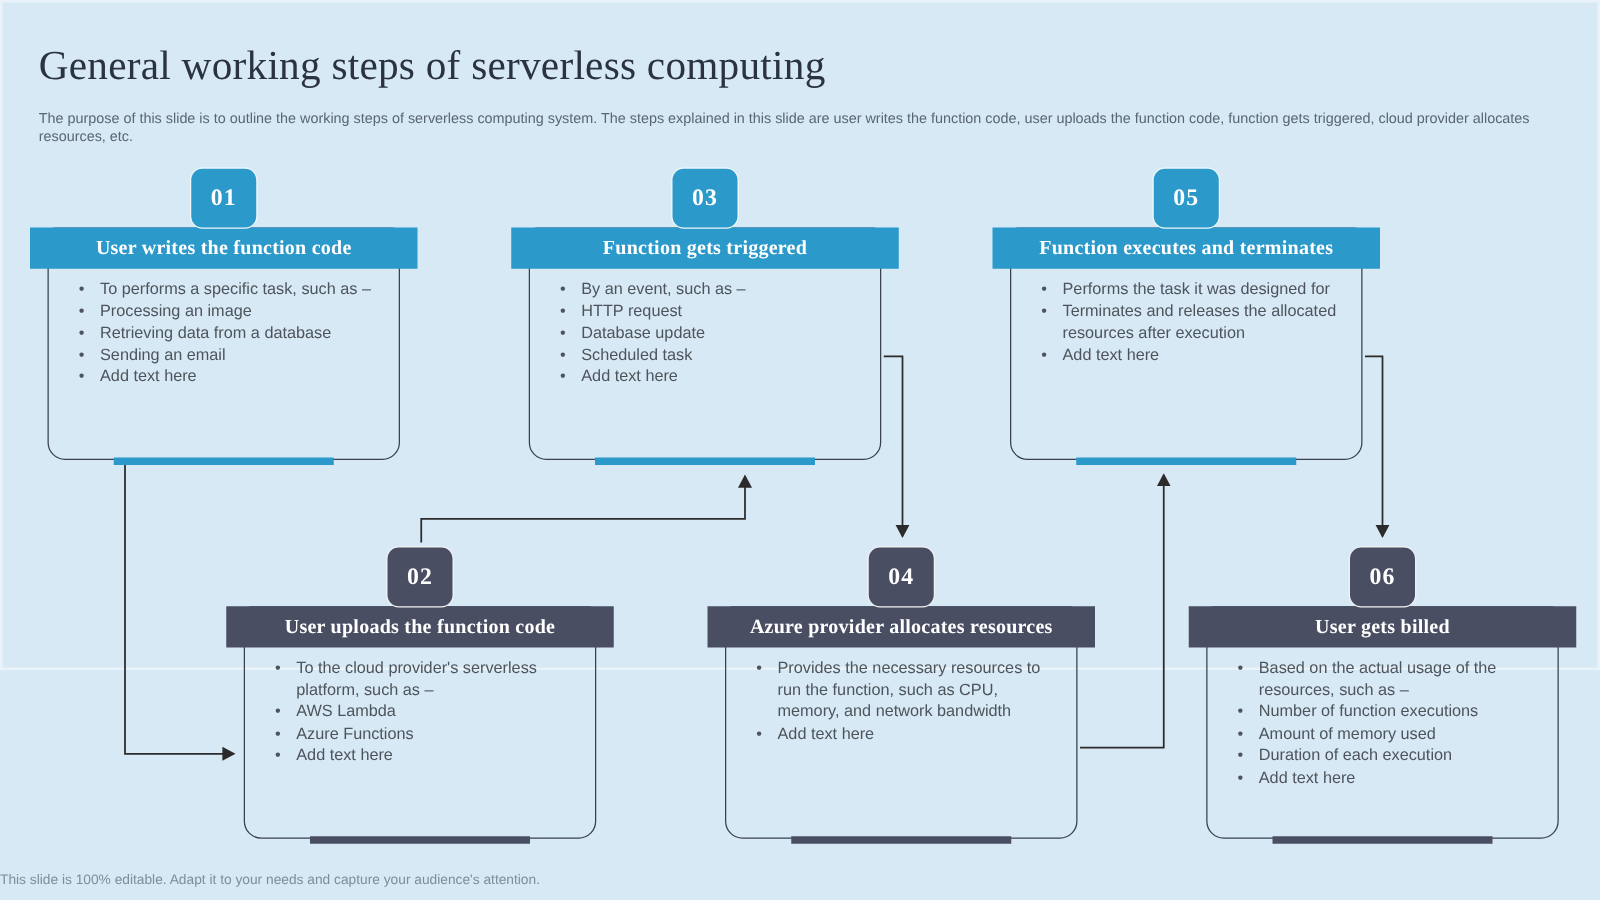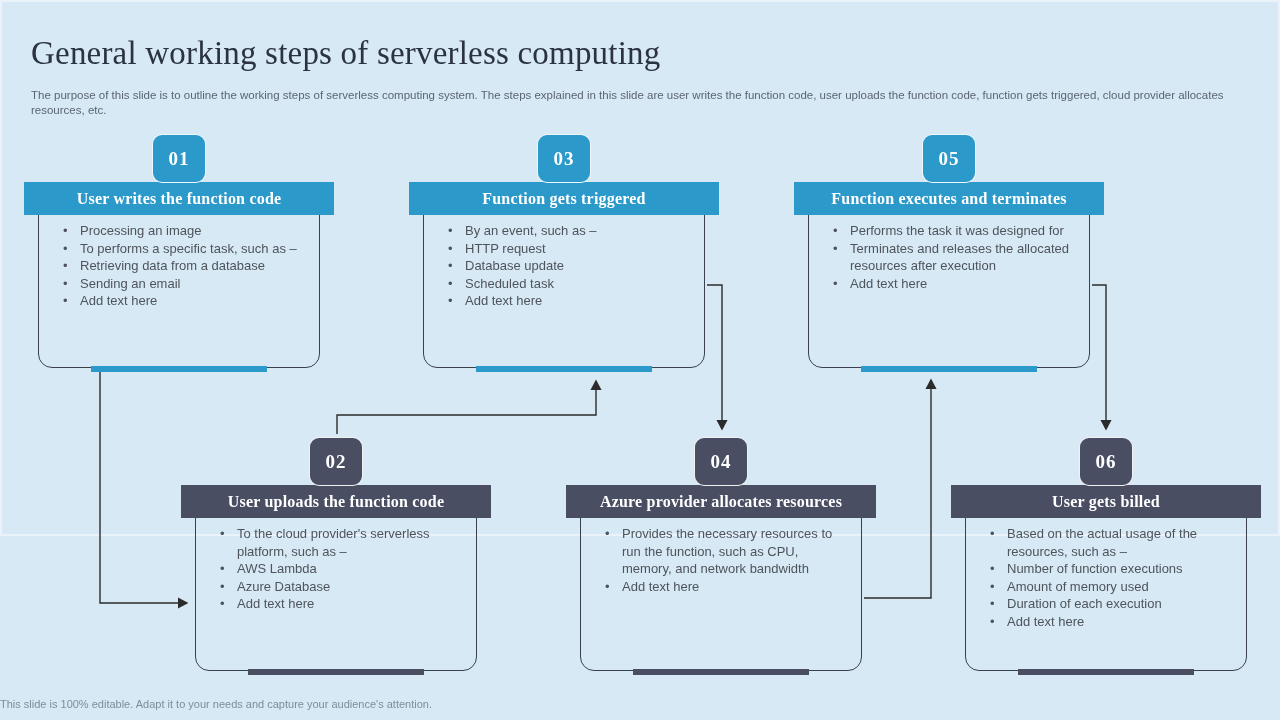--- a/index.html
+++ b/index.html
@@ -104,22 +104,22 @@
     <path class="wire" d="M707,285 L722,285 L722,429" marker-end="url(#ah)"></path>
     <path class="wire" d="M864,598 L931,598 L931,380" marker-end="url(#ah)"></path>
     <path class="wire" d="M1092,285 L1106,285 L1106,429" marker-end="url(#ah)"></path>
   </svg>
 
   <div class="step row-top c1 blue">
     <div class="body"></div>
     <div class="hdr">User writes the function code</div>
     <div class="badge">01</div>
     <ul>
+      <li>To performs a specific task, such as –</li>
       <li>Processing an image</li>
-      <li>To performs a specific task, such as –</li>
       <li>Retrieving data from a database</li>
       <li>Sending an email</li>
       <li>Add text here</li>
     </ul>
     <div class="bar"></div>
   </div>
 
   <div class="step row-top c3 blue">
     <div class="body"></div>
     <div class="hdr">Function gets triggered</div>
@@ -146,21 +146,21 @@
     <div class="bar"></div>
   </div>
 
   <div class="step row-bottom c2 dark">
     <div class="body"></div>
     <div class="hdr">User uploads the function code</div>
     <div class="badge">02</div>
     <ul>
       <li>To the cloud provider's serverless platform, such as –</li>
       <li>AWS Lambda</li>
-      <li>Azure Database</li>
+      <li>Azure Functions</li>
       <li>Add text here</li>
     </ul>
     <div class="bar"></div>
   </div>
 
   <div class="step row-bottom c4 dark">
     <div class="body"></div>
     <div class="hdr">Azure provider allocates resources</div>
     <div class="badge">04</div>
     <ul>

